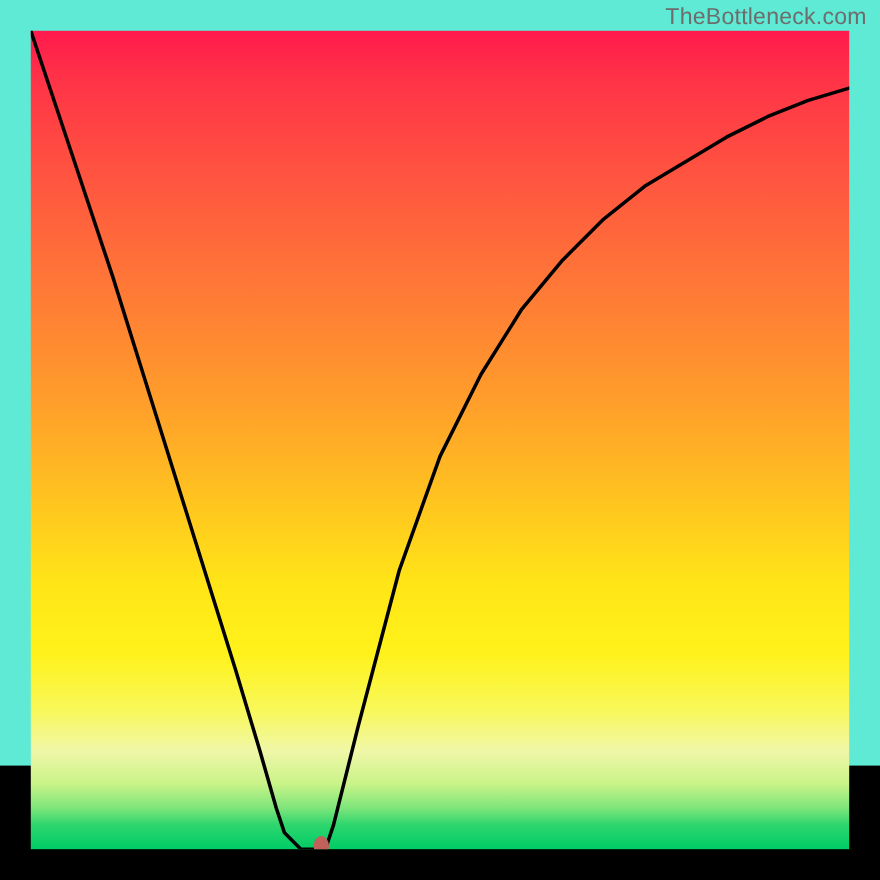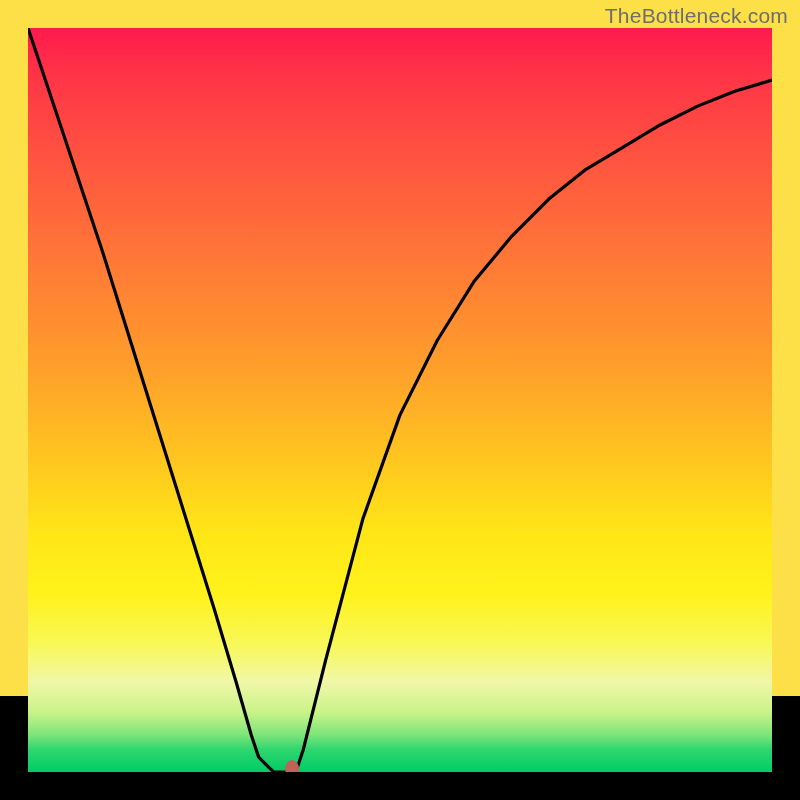--- a/index.html
+++ b/index.html
@@ -8,21 +8,21 @@
     width: 800px;
     height: 800px;
     overflow: hidden;
     background: #000;
     font-family: Arial, Helvetica, sans-serif;
   }
   .frame {
     position: relative;
     width: 800px;
     height: 696px;
-    background: #fde047;
+    background: #5eead4;
   }
   .plot-area {
     position: absolute;
     left: 28px;
     top: 28px;
     width: 744px;
     height: 744px;
     
     background: linear-gradient(
       to bottom,

